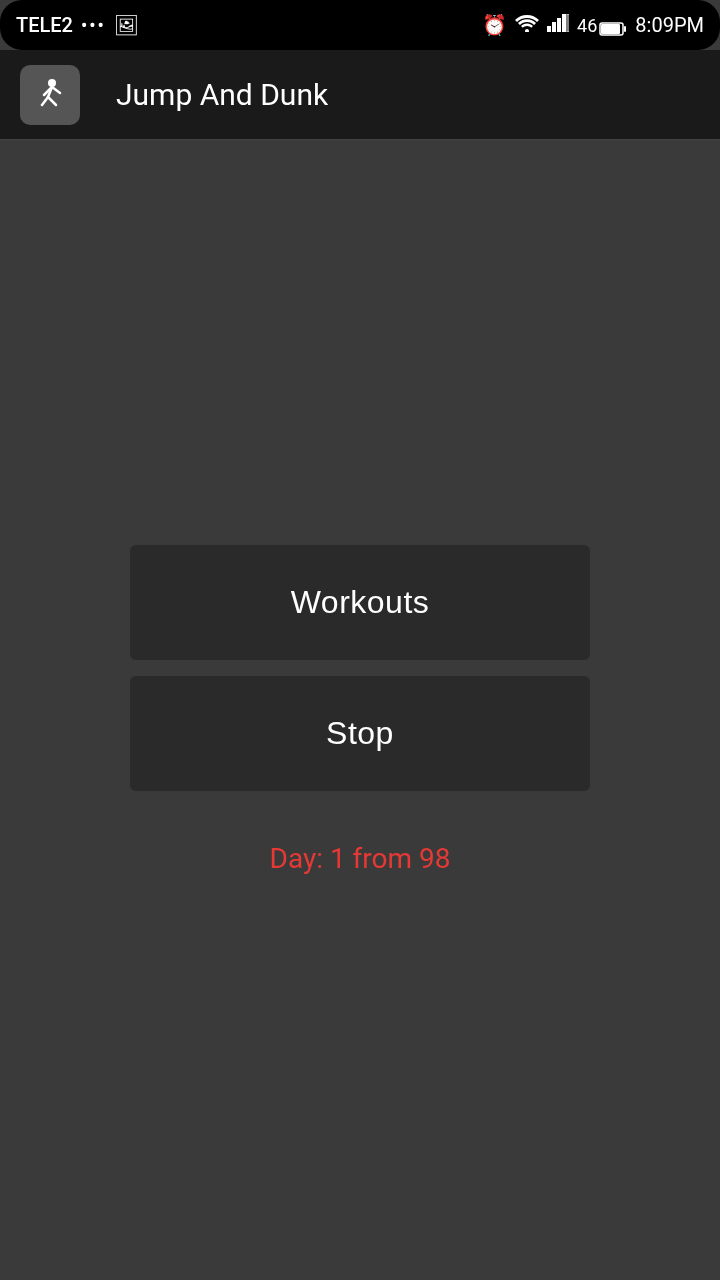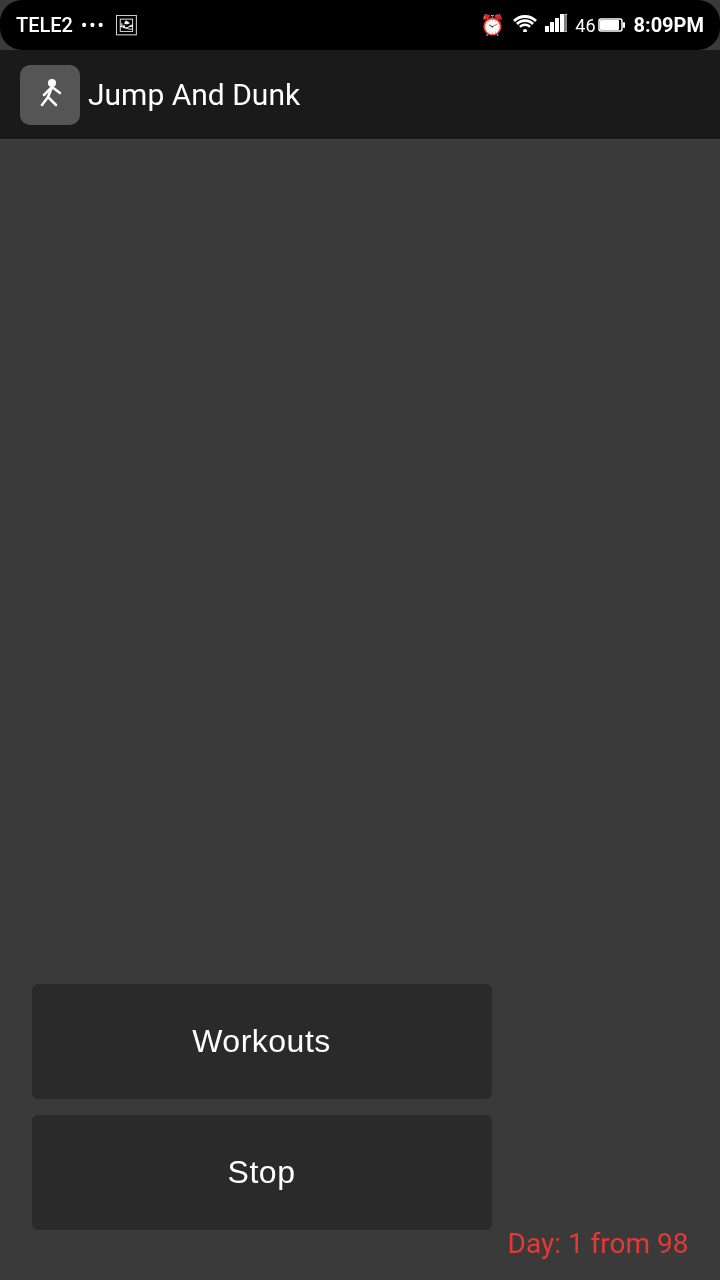--- a/index.html
+++ b/index.html
@@ -42,33 +42,33 @@
     .status-bar-right {
       display: flex;
       align-items: center;
       gap: 8px;
       color: white;
       font-size: 20px;
     }
 
     .status-time {
       font-size: 20px;
-      font-weight: 700;
+      font-weight: 400;
       color: white;
     }
 
     
     .app-bar {
       width: 100%;
       height: 90px;
       background-color: #1a1a1a;
       display: flex;
       align-items: center;
       padding: 0 20px;
-      gap: 8px;
+      gap: 36px;
       border-bottom: 1px solid #444;
     }
 
     .app-icon {
       width: 60px;
       height: 60px;
       background-color: #555;
       border-radius: 10px;
       display: flex;
       align-items: center;
@@ -85,22 +85,22 @@
       color: white;
       font-size: 30px;
       font-weight: 400;
     }
 
     
     .main-content {
       width: 100%;
       height: calc(1280px - 50px - 90px);
       display: flex;
-      flex-direction: row;
-      align-items: flex-end;
+      flex-direction: column;
+      align-items: center;
       justify-content: center;
       padding: 20px;
       gap: 16px;
     }
 
     .buttons-container {
       display: flex;
       flex-direction: column;
       align-items: center;
       gap: 16px;
@@ -157,21 +157,21 @@
     </span>
     <span>
       <svg width="22" height="18" viewBox="0 0 22 18" fill="white">
         <rect x="0" y="12" width="4" height="6"></rect>
         <rect x="5" y="8" width="4" height="10"></rect>
         <rect x="10" y="4" width="4" height="14"></rect>
         <rect x="15" y="0" width="4" height="18"></rect>
         <rect x="20" y="0" width="2" height="18" fill="none" stroke="white" stroke-width="1"></rect>
       </svg>
     </span>
-    <span style="font-size:18px; display:flex; align-items:center; gap:2px;">
+    <span style="font-size:18px; display:flex; align-items:flex-end; gap:2px;">
       <span>46</span>
       <svg width="28" height="14" viewBox="0 0 28 14" fill="none" style="vertical-align:middle;">
         <rect x="1" y="1" width="23" height="12" rx="2" stroke="white" stroke-width="1.5"></rect>
         <rect x="2" y="2" width="19" height="10" rx="1" fill="white"></rect>
         <rect x="25" y="4" width="2" height="6" rx="1" fill="white"></rect>
       </svg>
     </span>
     <span class="status-time">8:09PM</span>
   </div>
 </div>

